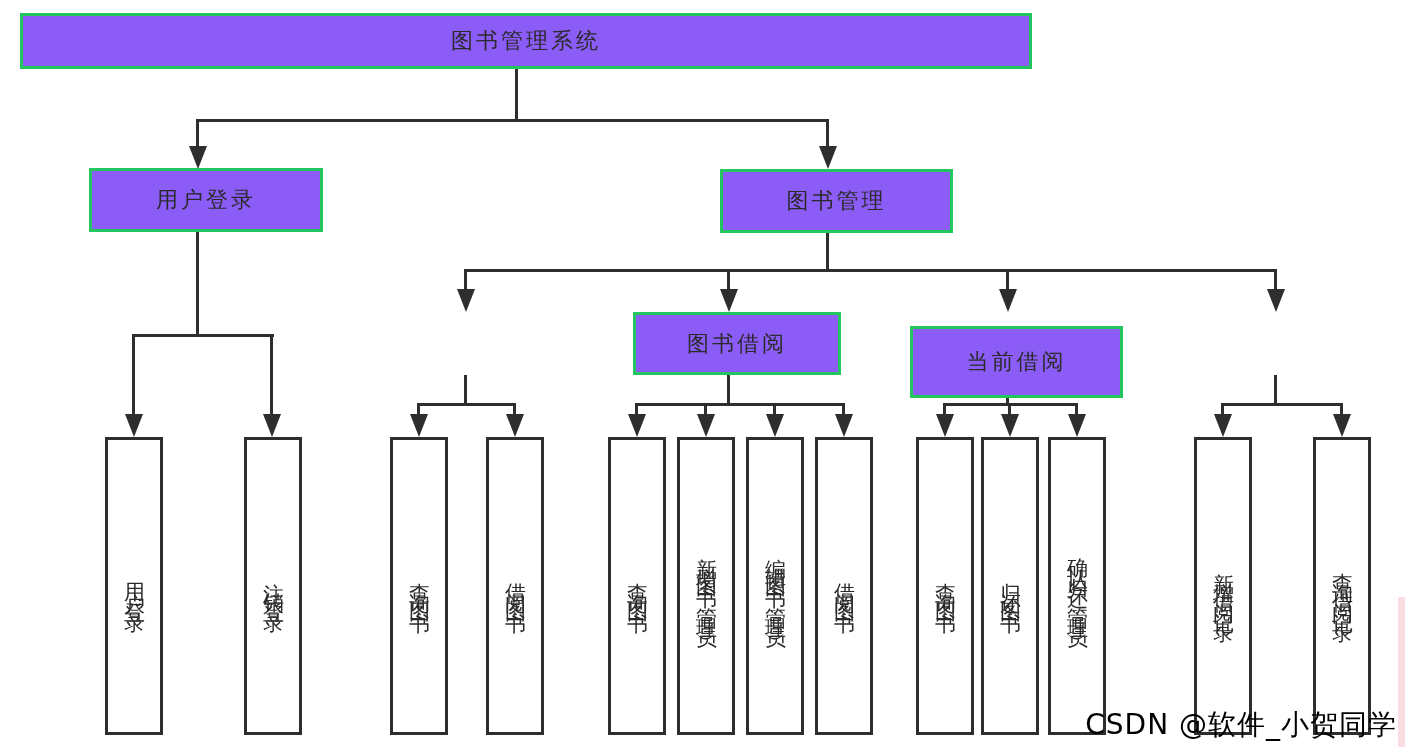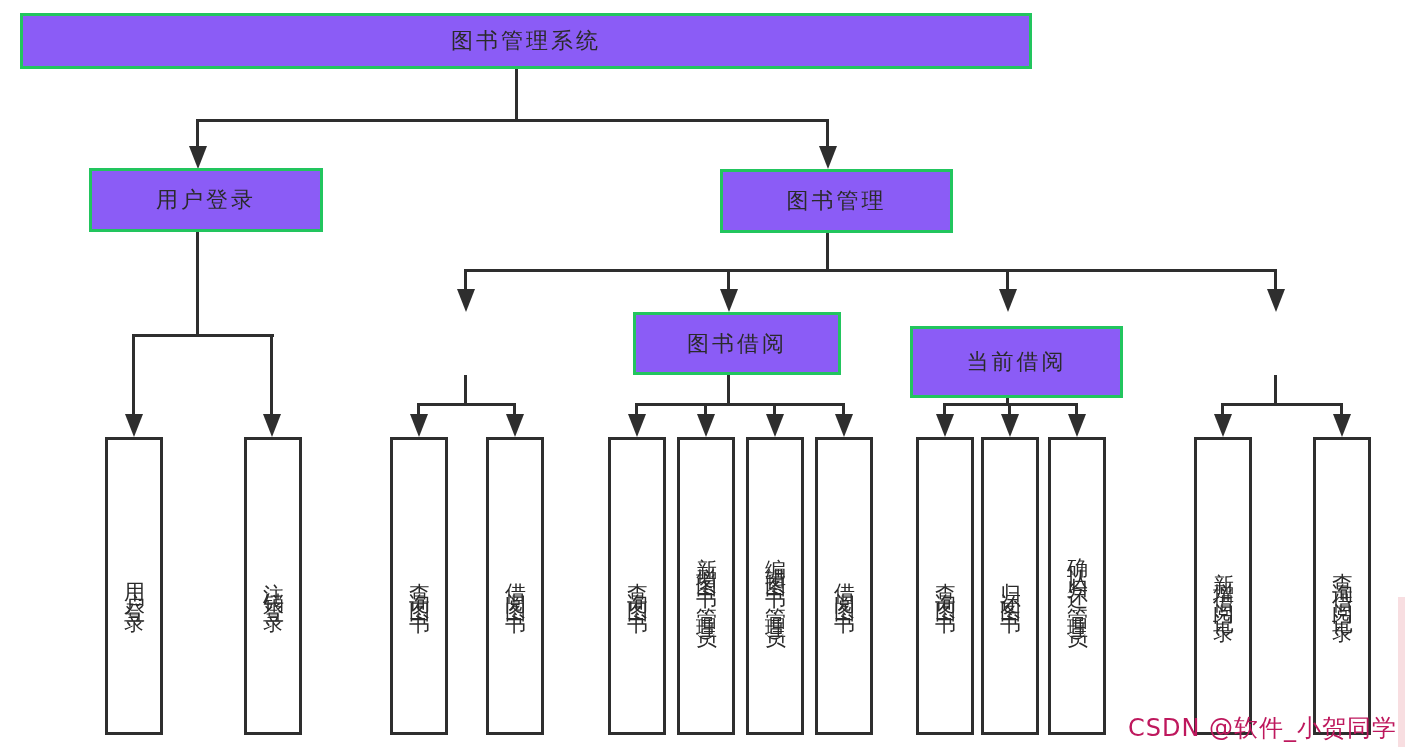--- a/index.html
+++ b/index.html
@@ -22,21 +22,21 @@
   }
   .vline{position:absolute;width:3px;background:#2e2e2e;z-index:1;}
   .hline{position:absolute;height:3px;background:#2e2e2e;z-index:1;}
   .tri{
     position:absolute;width:0;height:0;z-index:1;
     border-left:9px solid transparent;border-right:9px solid transparent;
     border-top:23px solid #2e2e2e;
   }
   .watermark{
     position:absolute;right:8px;bottom:3px;z-index:10;
-    font-size:24px;color:#be185d;letter-spacing:1px;white-space:nowrap;
+    font-size:28px;color:#000000;letter-spacing:1px;white-space:nowrap;
   }
   .edge-strip{
     position:absolute;right:0;top:597px;width:7px;height:150px;background:#f8dee1;z-index:3;
   }
 </style>
 </head>
 <body>
 
 <div class="canvas">
 

